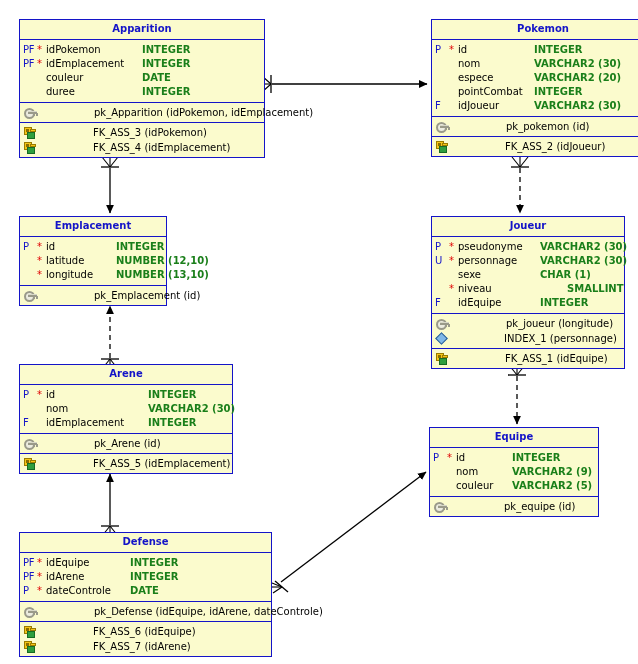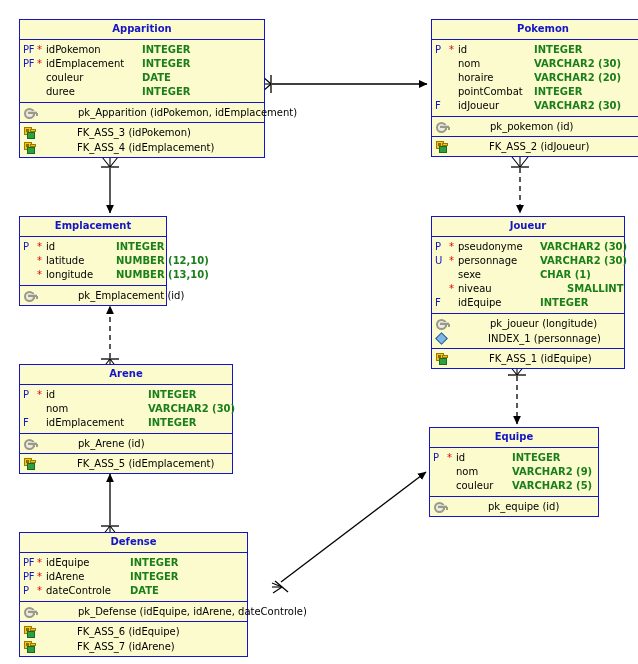--- a/index.html
+++ b/index.html
@@ -99,21 +99,21 @@
   }
   .idx-row {
     display: flex;
     align-items: center;
     height: 15px;
     font-size: 10px;
     white-space: nowrap;
     padding-left: 4px;
     color: #000;
   }
-  .idx-label { margin-left: 4px; padding-left: 37px; }
+  .idx-label { margin-left: 20px; padding-left: 37px; }
 
   
   .ic { flex: 0 0 auto; display: inline-block; position: relative; }
   .ic-pk { width: 13px; height: 9px; }
   .ic-pk .shaft {
     position: absolute; left: 4px; top: 3px; width: 9px; height: 2px;
     background: #9a9a8a; border-top: 1px solid #d8d8c8;
   }
   .ic-pk .ring {
     position: absolute; left: 0; top: 0px; width: 7px; height: 7px;
@@ -300,21 +300,21 @@
             <span class="col-key"></span>
             <span class="col-mand"></span>
             <span class="col-name">nom</span>
             <span class="col-type" style="left: 102px;">VARCHAR2 (30)</span>
           </div>
         </div>
         <div class="attr-row">
           <div class="attr-row-inner">
             <span class="col-key"></span>
             <span class="col-mand"></span>
-            <span class="col-name">horaire</span>
+            <span class="col-name">espece</span>
             <span class="col-type" style="left: 102px;">VARCHAR2 (20)</span>
           </div>
         </div>
         <div class="attr-row">
           <div class="attr-row-inner">
             <span class="col-key"></span>
             <span class="col-mand"></span>
             <span class="col-name">pointCombat</span>
             <span class="col-type" style="left: 102px;">INTEGER</span>
           </div>
@@ -548,21 +548,21 @@
           <span class="ic ic-pk">
             <span class="ring"></span>
             <span class="shaft"></span>
             <span class="t1"></span>
             <span class="t2"></span>
           </span>
           <span class="idx-label">pk_equipe (id)</span>
         </div>
       </div>
     </div>
-    <div class="entity" style="left: 19px; top: 532px; width: 229px;">
+    <div class="entity" style="left: 19px; top: 532px; width: 253px;">
       <div class="ent-title">Defense</div>
       <div class="ent-attrs">
         <div class="attr-row">
           <div class="attr-row-inner">
             <span class="col-key">PF</span>
             <span class="col-mand">*</span>
             <span class="col-name">idEquipe</span>
             <span class="col-type" style="left: 110px;">INTEGER</span>
           </div>
         </div>

